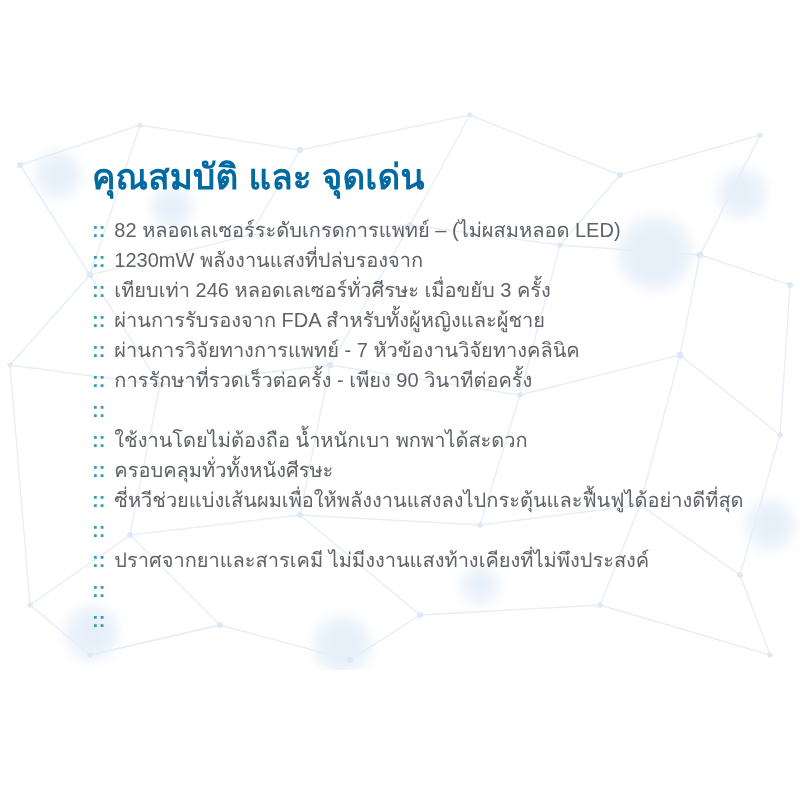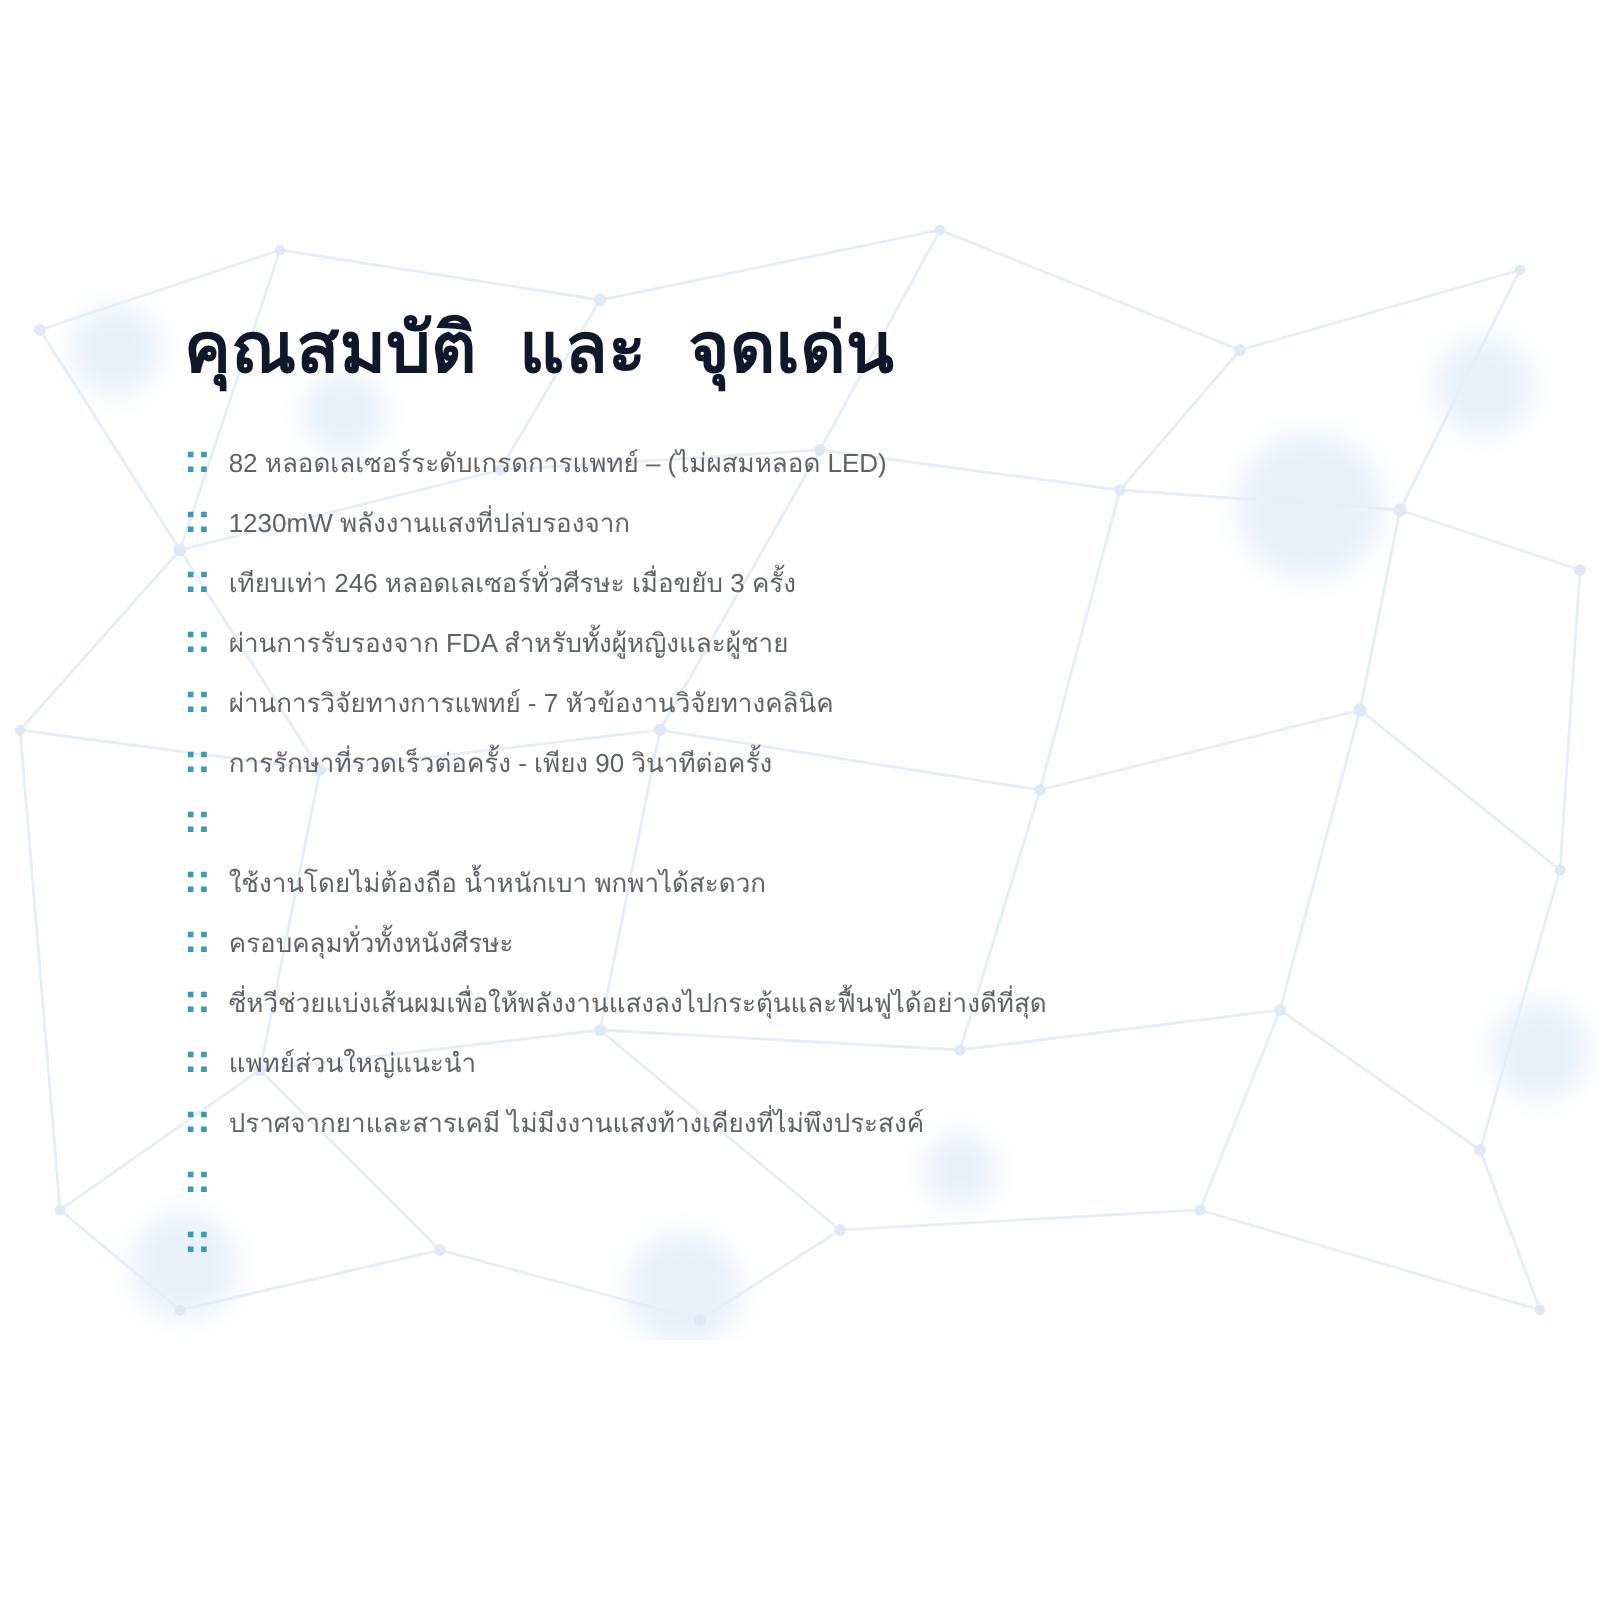--- a/index.html
+++ b/index.html
@@ -27,44 +27,43 @@
     position: absolute;
     left: 92px;
     top: 155px;
     width: 680px;
   }
   .page-title {
     margin: 0 0 16px 0;
     font-size: 35px;
     line-height: 44px;
     font-weight: bold;
-    color: #0f172a;
+    color: #0369a1;
     letter-spacing: 0.2px;
-    font-family: Liberation Mono, monospace;
   }
   .feature-list {
     margin-top: 14px;
   }
   .feature-row {
     display: flex;
     align-items: baseline;
     line-height: 30px;
     height: 30px;
     white-space: nowrap;
   }
   .bullet {
     color: #3b9ab5;
     font-weight: bold;
     font-size: 20px;
     margin-right: 9px;
     flex: 0 0 auto;
   }
   .feature-text {
     color: #5f6368;
-    font-size: 13px;
+    font-size: 20px;
   }
 </style>
 </head>
 <body>
 
 <div class="canvas">
 
   <svg class="plexus-bg" viewBox="0 0 800 565" xmlns="http://www.w3.org/2000/svg">
     <defs>
       <filter id="soft" x="-60%" y="-60%" width="220%" height="220%">
@@ -180,21 +179,20 @@
         <div class="feature-row">
           <span class="bullet">::</span>
           <span class="feature-text">ครอบคลุมทั่วทั้งหนังศีรษะ</span>
         </div>
         <div class="feature-row">
           <span class="bullet">::</span>
           <span class="feature-text">ซี่หวีช่วยแบ่งเส้นผมเพื่อให้พลังงานแสงลงไปกระตุ้นและฟื้นฟูได้อย่างดีที่สุด</span>
         </div>
         <div class="feature-row">
           <span class="bullet">::</span>
-          <span class="feature-text">แพทย์ส่วนใหญ่แนะนำ</span>
         </div>
         <div class="feature-row">
           <span class="bullet">::</span>
           <span class="feature-text">ปราศจากยาและสารเคมี ไม่มีงงานแสงท้างเคียงที่ไม่พึงประสงค์</span>
         </div>
         <div class="feature-row">
           <span class="bullet">::</span>
         </div>
         <div class="feature-row">
           <span class="bullet">::</span>

